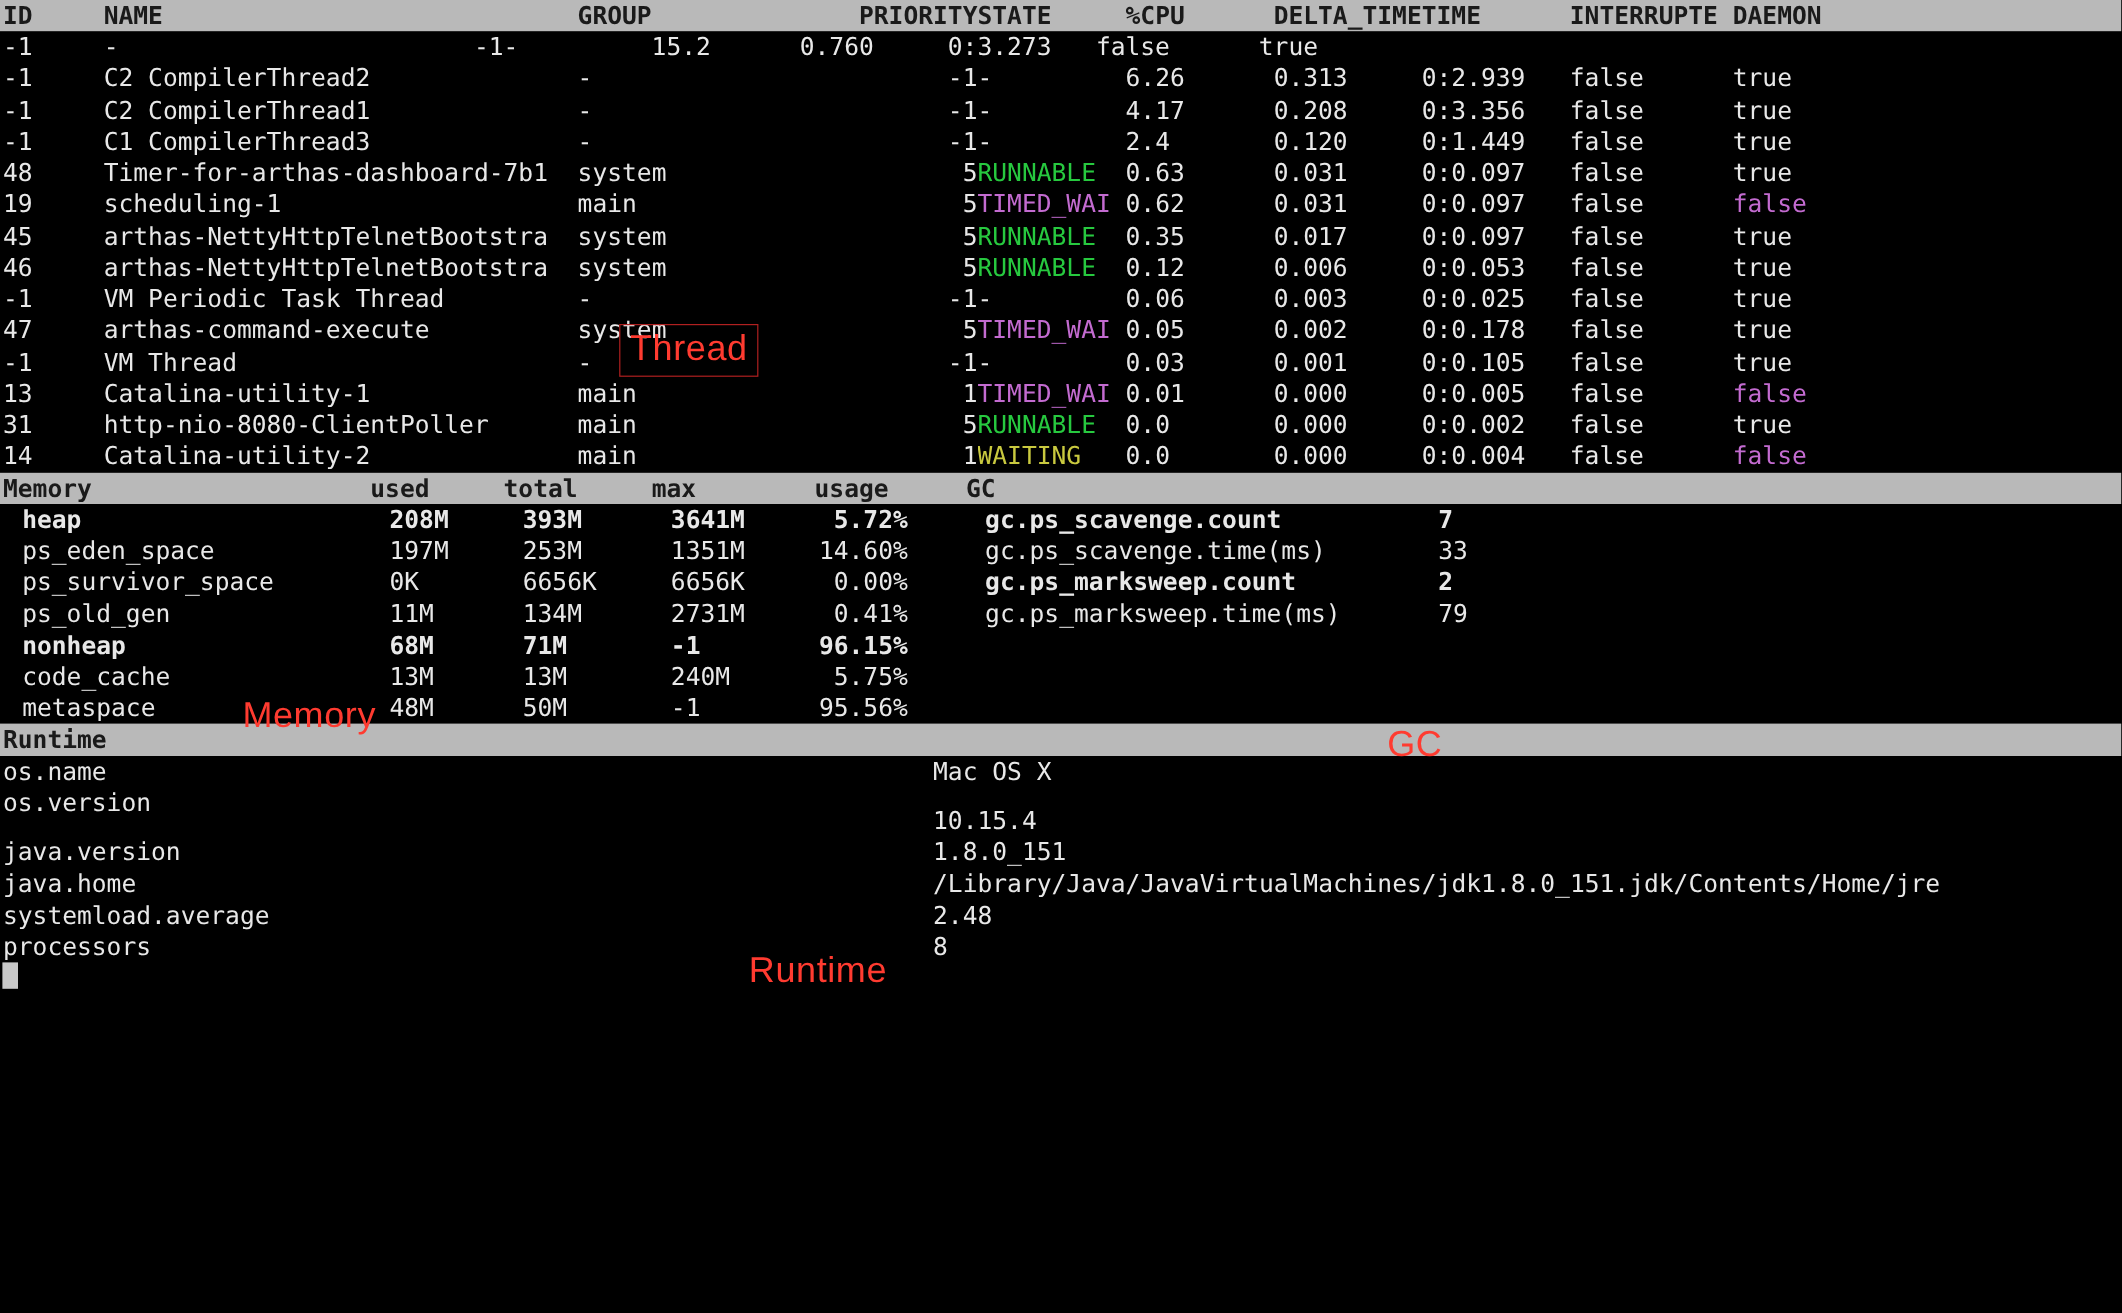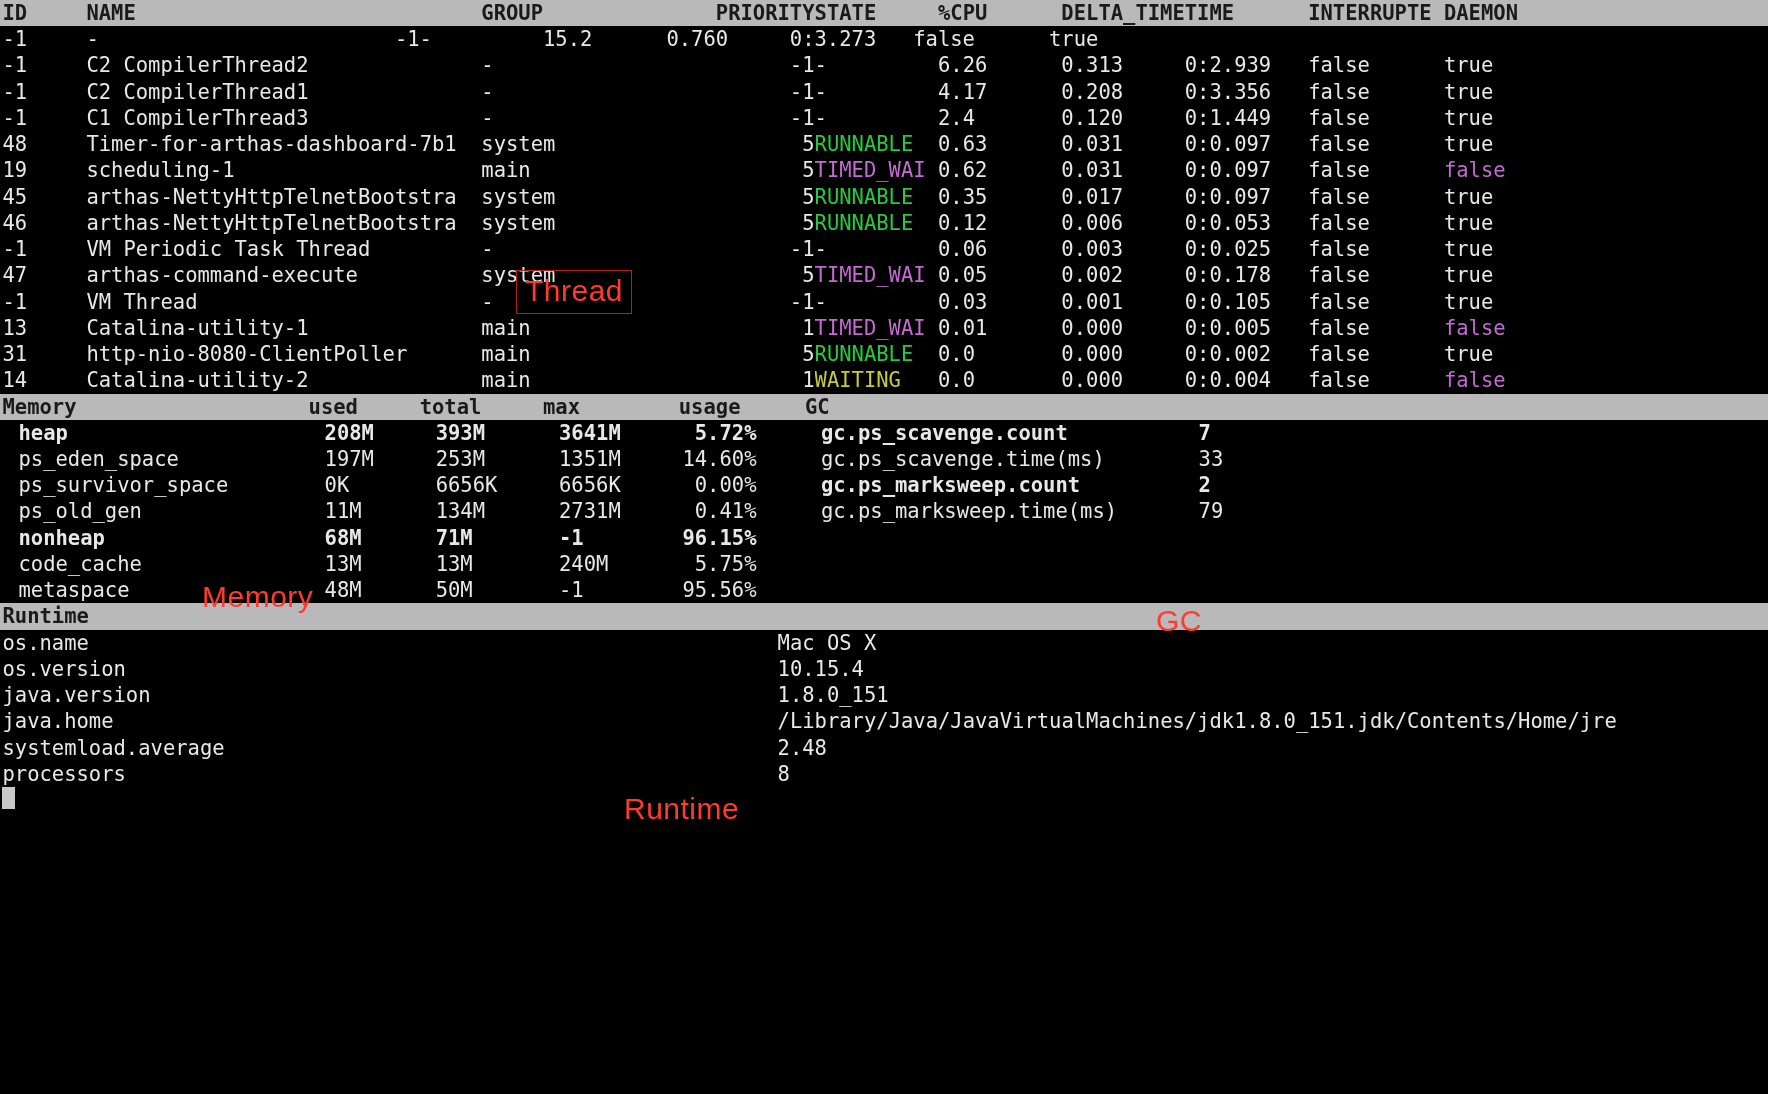--- a/index.html
+++ b/index.html
@@ -165,21 +165,21 @@
         <div class="row"><span class="cell g-name">gc.ps_marksweep.time(ms)</span><span class="cell g-val">79</span></div>
       </div>
   </div>
 
   <div class="row hdr">
     <span class="cell" style="padding-left:0.2ch;">Runtime</span>
   </div>
 
   <div id="runtime-rows">
       <div class="row"><span class="cell r-key">os.name</span><span class="cell r-val" style="white-space: pre-wrap; word-break: break-all;">Mac OS X</span></div>
-      <div class="row"><span class="cell r-key">os.version</span><span class="cell r-val" style="white-space: pre-wrap; word-break: break-all;">10.15.4</span></div>
+      <div class="row"><span class="cell r-key">os.version</span><span class="cell r-val" style="white-space: pre-wrap; word-break: break-all; margin-top: 15px;">10.15.4</span></div>
       <div class="row"><span class="cell r-key">java.version</span><span class="cell r-val" style="white-space: pre-wrap; word-break: break-all;">1.8.0_151</span></div>
       <div class="row"><span class="cell r-key">java.home</span><span class="cell r-val" style="white-space: pre-wrap; word-break: break-all;">/Library/Java/JavaVirtualMachines/jdk1.8.0_151.jdk/Contents/Home/jre</span></div>
       <div class="row"><span class="cell r-key">systemload.average</span><span class="cell r-val" style="white-space: pre-wrap; word-break: break-all;">2.48</span></div>
       <div class="row"><span class="cell r-key">processors</span><span class="cell r-val" style="white-space: pre-wrap; word-break: break-all;">8</span></div>
     </div>
 
   <div class="row"><span id="cursor"></span></div>
 
   <div id="anno-thread" class="anno box">Thread</div>
   <div id="anno-memory" class="anno">Memory</div>

